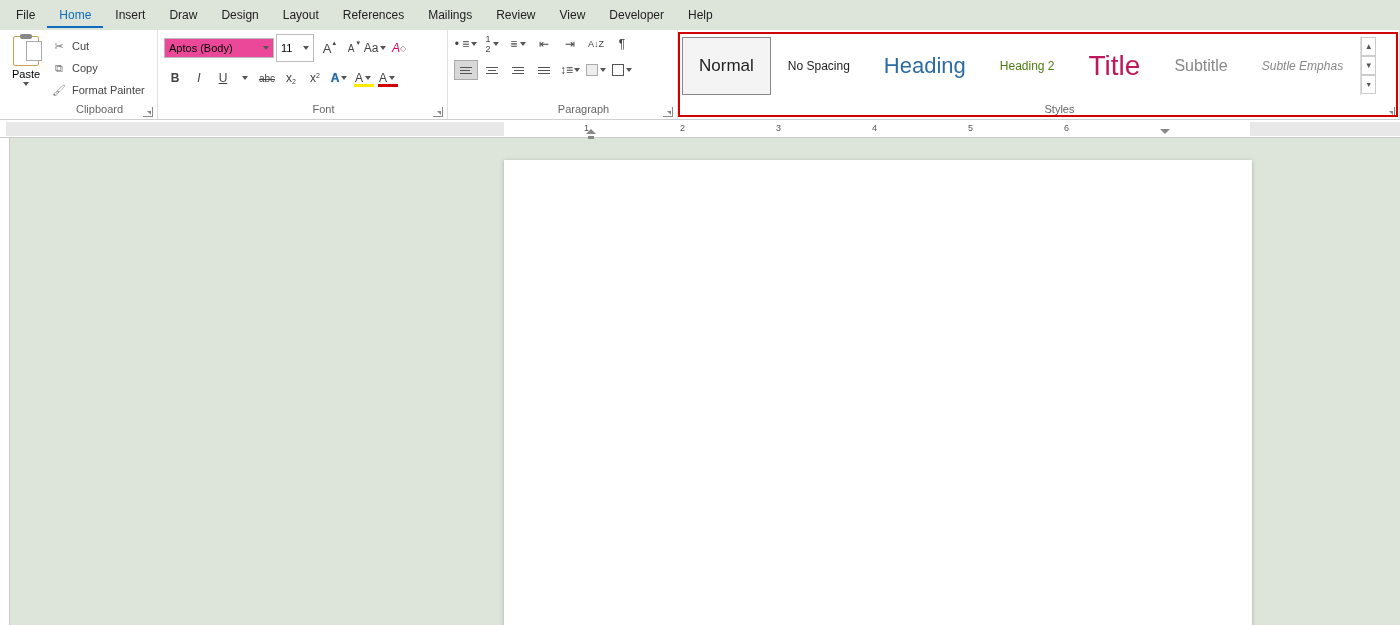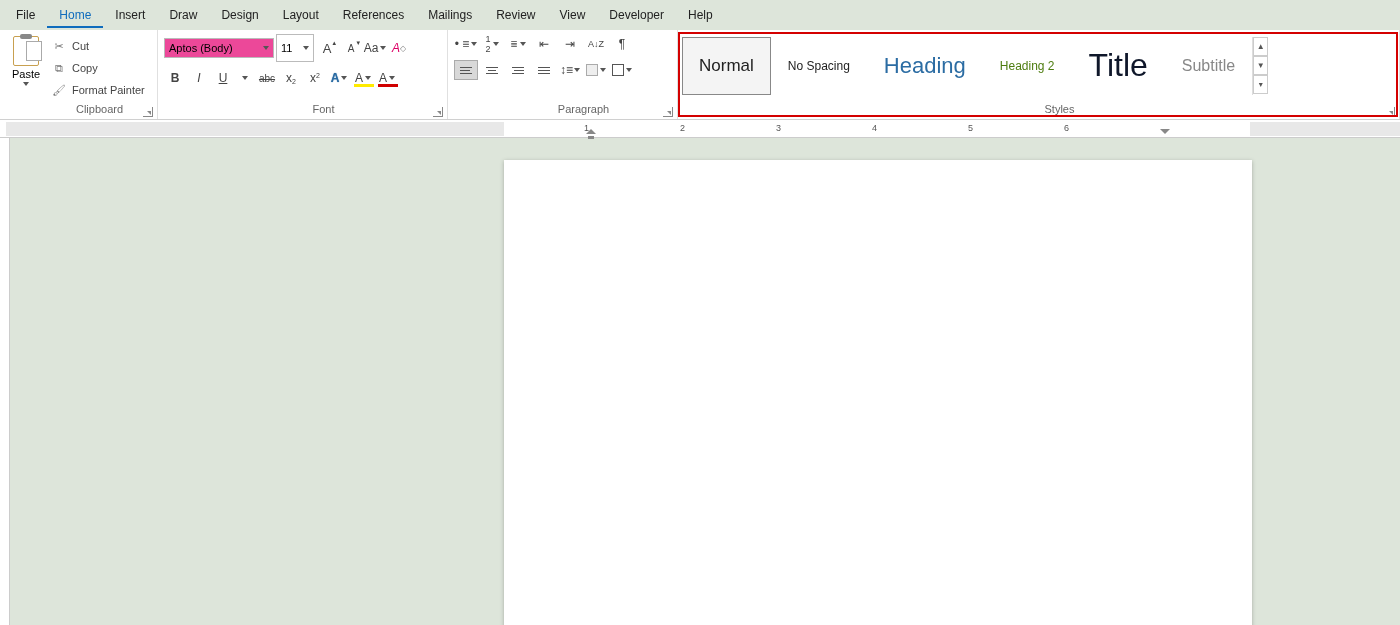--- a/index.html
+++ b/index.html
@@ -56,21 +56,21 @@
 
 .styles-group { flex:1; }
 .styles-outline { position:absolute; left:678px; top:32px; right:2px; height:85px; border:2px solid #d40000; pointer-events:none; z-index:5; }
 .styles-body { display:flex; align-items:center; height:64px; padding:2px 4px; gap:0; overflow:hidden; }
 .style-item { height:58px; padding:0 16px; display:flex; align-items:center; justify-content:center; cursor:pointer; border:1px solid transparent; white-space:nowrap; }
 .style-item.sel { border:1px solid #888; background:#f4f4f4; }
 .style-normal { font-size:17px; color:#222; }
 .style-nospace { font-size:12px; color:#222; }
 .style-h1 { font-size:22px; color:#2b6ca3; font-weight:400; }
 .style-h2 { font-size:12px; color:#4d7c0f;text-align:center; }
-.style-title { font-size:32px; color:#0f172a; }
+.style-title { font-size:28px; color:#be185d; }
 .style-sub { font-size:16px; color:#888; }
 .style-emph { font-size:12px; color:#888; font-style:italic; }
 .styles-spin { width:16px; display:flex; flex-direction:column; border-left:1px solid #ddd; height:58px; }
 .styles-spin div{ flex:1; display:flex; align-items:center; justify-content:center; cursor:pointer; border:1px solid #ccc; font-size:8px; color:#555; }
 
 
 .workspace { position:absolute; top:120px; left:0; right:0; bottom:0; background:#dde5da; }
 .ruler-h { position:absolute; top:0; left:0; right:0; height:18px; background:#fff; border-bottom:1px solid #ccc; }
 .ruler-h .shade-l { position:absolute; left:6px; top:2px; height:14px; width:498px; background:#e8e8e8; }
 .ruler-h .shade-r { position:absolute; left:1250px; top:2px; height:14px; right:0; background:#e8e8e8; }
@@ -253,20 +253,21 @@
   </div>
 
   <div class="group styles-group">
     <div class="group-body styles-body" id="styles-body">
         <div class="style-item sel style-normal">Normal</div>
         <div class="style-item style-nospace">No Spacing</div>
         <div class="style-item style-h1">Heading</div>
         <div class="style-item style-h2">Heading 2</div>
         <div class="style-item style-title">Title</div>
         <div class="style-item style-sub">Subtitle</div>
+        <div class="style-item style-emph">Subtle Emphas</div>
         <div class="styles-spin">
           <div>▲</div>
           <div>▼</div>
           <div>▾</div>
         </div>
       </div>
     <div class="group-label"><span>Styles</span><span class="launcher"></span></div>
   </div>
 
 </div>

